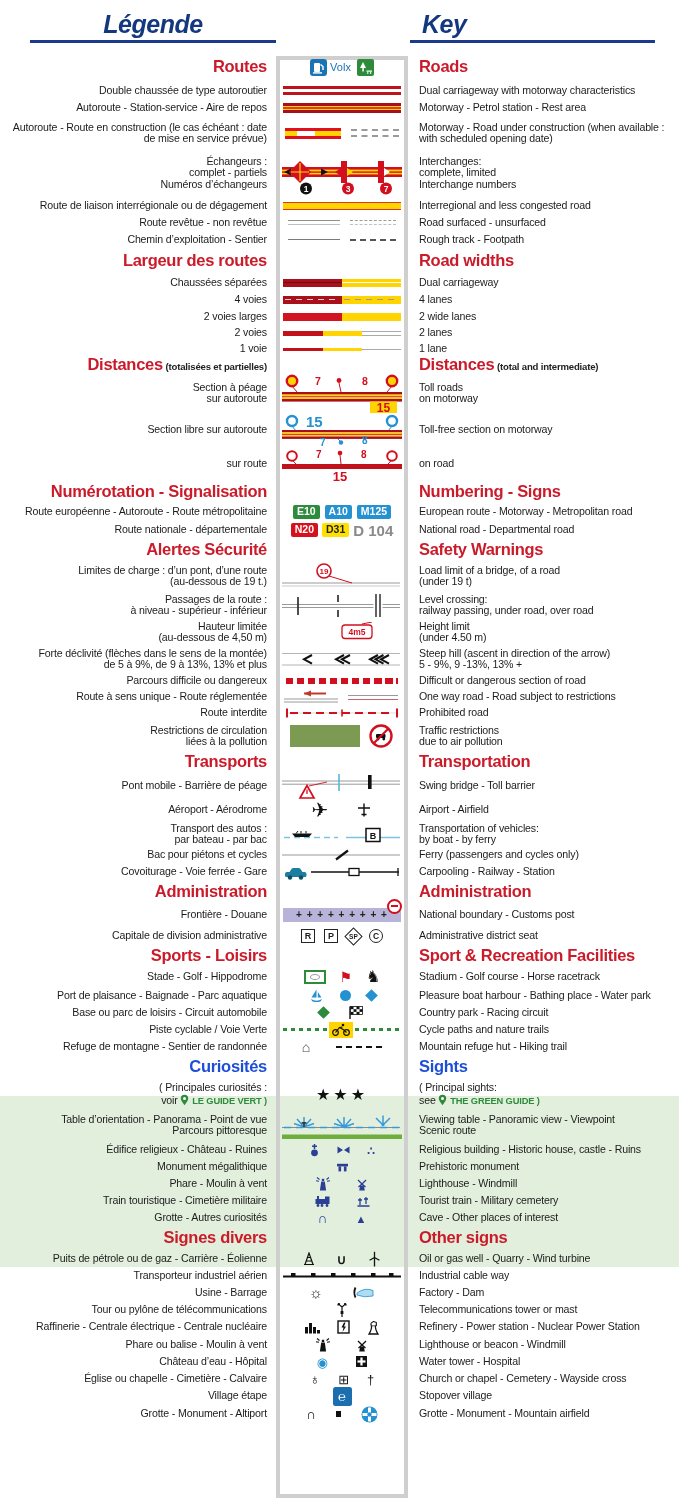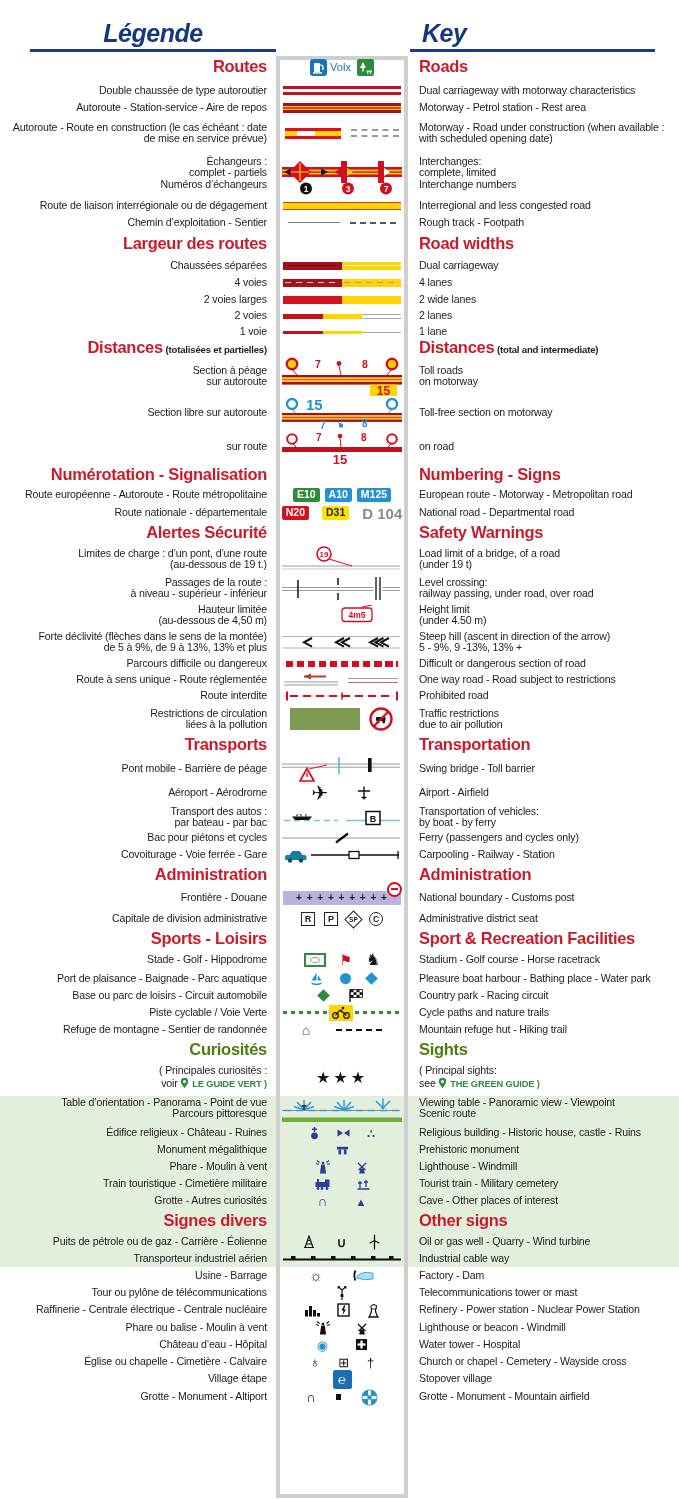--- a/index.html
+++ b/index.html
@@ -7,23 +7,23 @@
 body{width:679px;font-family:"Liberation Sans",sans-serif;color:#1c1c1c}
 .page{position:relative;width:679px;height:1500px;overflow:hidden;background:#fff}
 .green-band{position:absolute;left:0;top:1096px;width:679px;height:171px;background:#e3efdd;z-index:1}
 .symbol-box{position:absolute;left:276px;top:56px;width:132px;height:1442px;border:4px solid #cfcfcf;z-index:2}
 .content{position:absolute;left:0;top:0;width:679px;z-index:3}
 .row{display:flex;align-items:center}
 .lc{width:276px;text-align:right;padding-right:9px;line-height:1.08;font-size:10.6px;letter-spacing:-0.15px}
 .mc{width:132px;display:flex;align-items:center;justify-content:center;position:relative}
 .rc{flex:1;padding-left:11px;padding-right:2px;line-height:1.08;font-size:10.6px;letter-spacing:-0.15px}
 .h{font-size:16.5px;font-weight:bold;color:#cb1b2a;letter-spacing:-0.3px}
-.h.green{color:#4d7c0f}
+.h.green{color:#1d4ed8}
 .note{font-size:9.6px;font-weight:bold;color:#222;letter-spacing:-0.2px}
-.title-row{display:flex;height:52px;align-items:flex-end}
+.title-row{display:flex;height:52px;align-items:center}
 .t-l{width:276px;border-bottom:3px solid #1b3a8c;margin-left:30px;width:246px;text-align:center;padding-bottom:1px}
 .t-sp{width:134px}
 .t-r{flex:1;border-bottom:3px solid #1b3a8c;margin-right:24px;padding-bottom:1px;padding-left:12px}
 .ttl{font-style:italic;font-weight:bold;font-size:25px;color:#14387f;letter-spacing:-0.5px}
 
 .moto{width:118px;height:10px;background:linear-gradient(to bottom,#a90f18 0 2.8px,#ffd400 2.8px 4.4px,#e03a2c 4.4px 5.8px,#ffd400 5.8px 7.4px,#a90f18 7.4px 10px)}
 .dualb{width:118px;height:9px;background:linear-gradient(to bottom,#c1121c 0 3px,#fff 3px 6px,#c1121c 6px 9px)}
 .intl{width:118px;height:7px;background:#e0101c}
 .irreg{width:118px;height:8px;background:#ffd400;border-top:1px solid #e0342c;border-bottom:1px solid #e0342c}
 .constrL{width:56px;height:11px;border-top:3px solid #e0101c;border-bottom:3px solid #e0101c;background:linear-gradient(90deg,#ffd400 0 12px,#fff 12px 30px,#ffd400 30px 56px)}
@@ -197,20 +197,28 @@
 
 
 <div class="row" style="height:17px">
  <div class="lc"><span>Route de liaison interrégionale ou de dégagement</span></div>
  <div class="mc">
           <div class="irreg"></div>
         </div>
  <div class="rc"><span>Interregional and less congested road</span></div>
 </div>
 
+<div class="row" style="height:17px">
+ <div class="lc"><span>Route revêtue - non revêtue</span></div>
+ <div class="mc">
+          <div class="dblline"></div>
+          <div class="dbldash"></div>
+        </div>
+ <div class="rc"><span>Road surfaced - unsurfaced</span></div>
+</div>
 
 <div class="row" style="height:17px">
  <div class="lc"><span>Chemin d’exploitation - Sentier</span></div>
  <div class="mc">
           <div class="sline"></div>
           <div class="sdash"></div>
         </div>
  <div class="rc"><span>Rough track - Footpath</span></div>
 </div>
 
@@ -359,21 +367,21 @@
  <div class="lc"><span>Route européenne - Autoroute - Route métropolitaine</span></div>
  <div class="mc" style="gap:5px">
   <span class="bdg g">E10</span>
   <span class="bdg b">A10</span>
   <span class="bdg b">M125</span>
  </div>
  <div class="rc"><span>European route - Motorway - Metropolitan road</span></div>
 </div>
 <div class="row" style="height:18px">
  <div class="lc"><span>Route nationale - départementale</span></div>
- <div class="mc" style="gap:13px">
+ <div class="mc" style="gap:4px">
   <span class="bdg r">N20</span>
   <span class="bdg y">D31</span>
   <span class="gray">D 104</span>
  </div>
  <div class="rc"><span>National road - Departmental road</span></div>
 </div>
 
 <div class="row" style="height:22px">
  <div class="lc"><span class="h">Alertes Sécurité</span></div>
  <div class="mc"></div>

